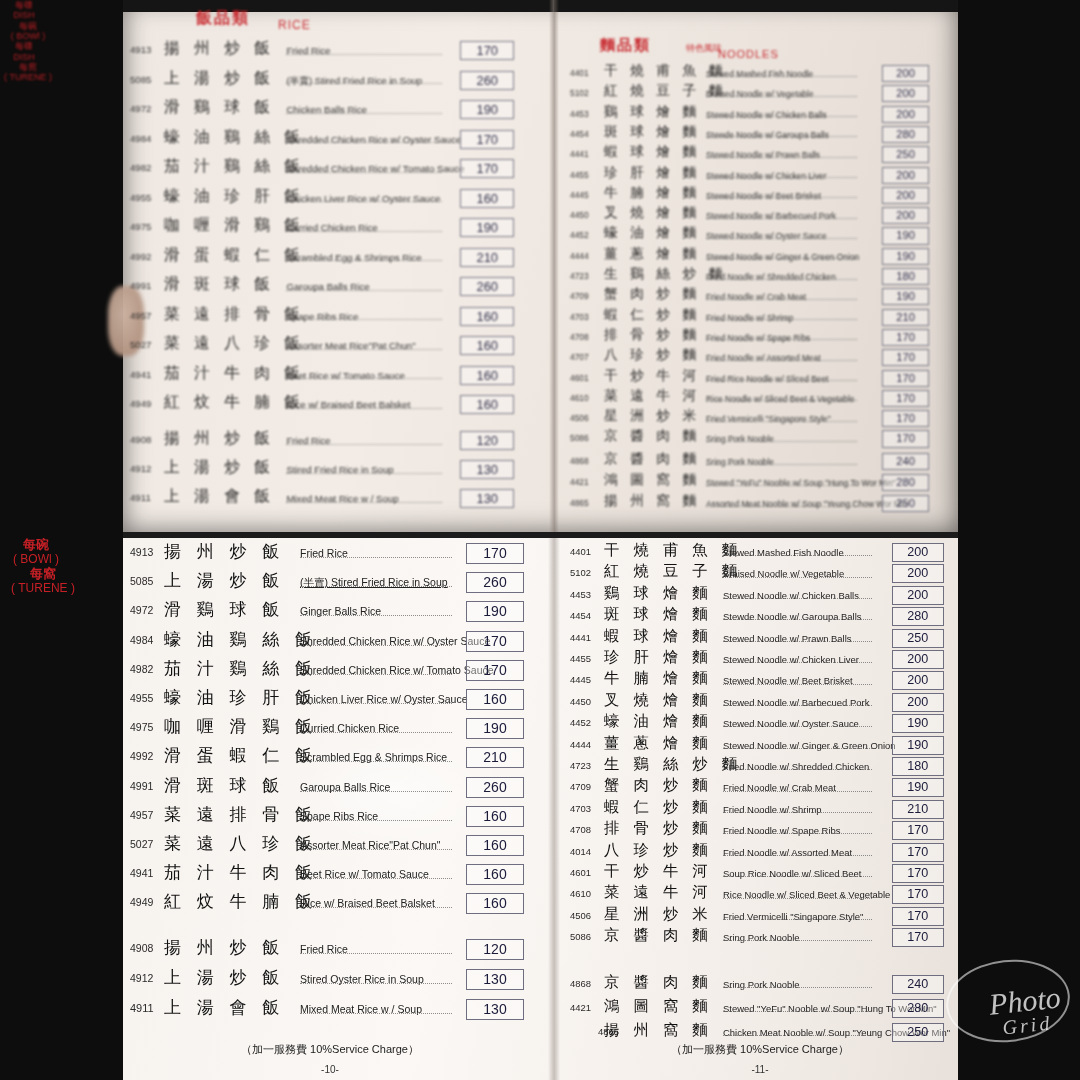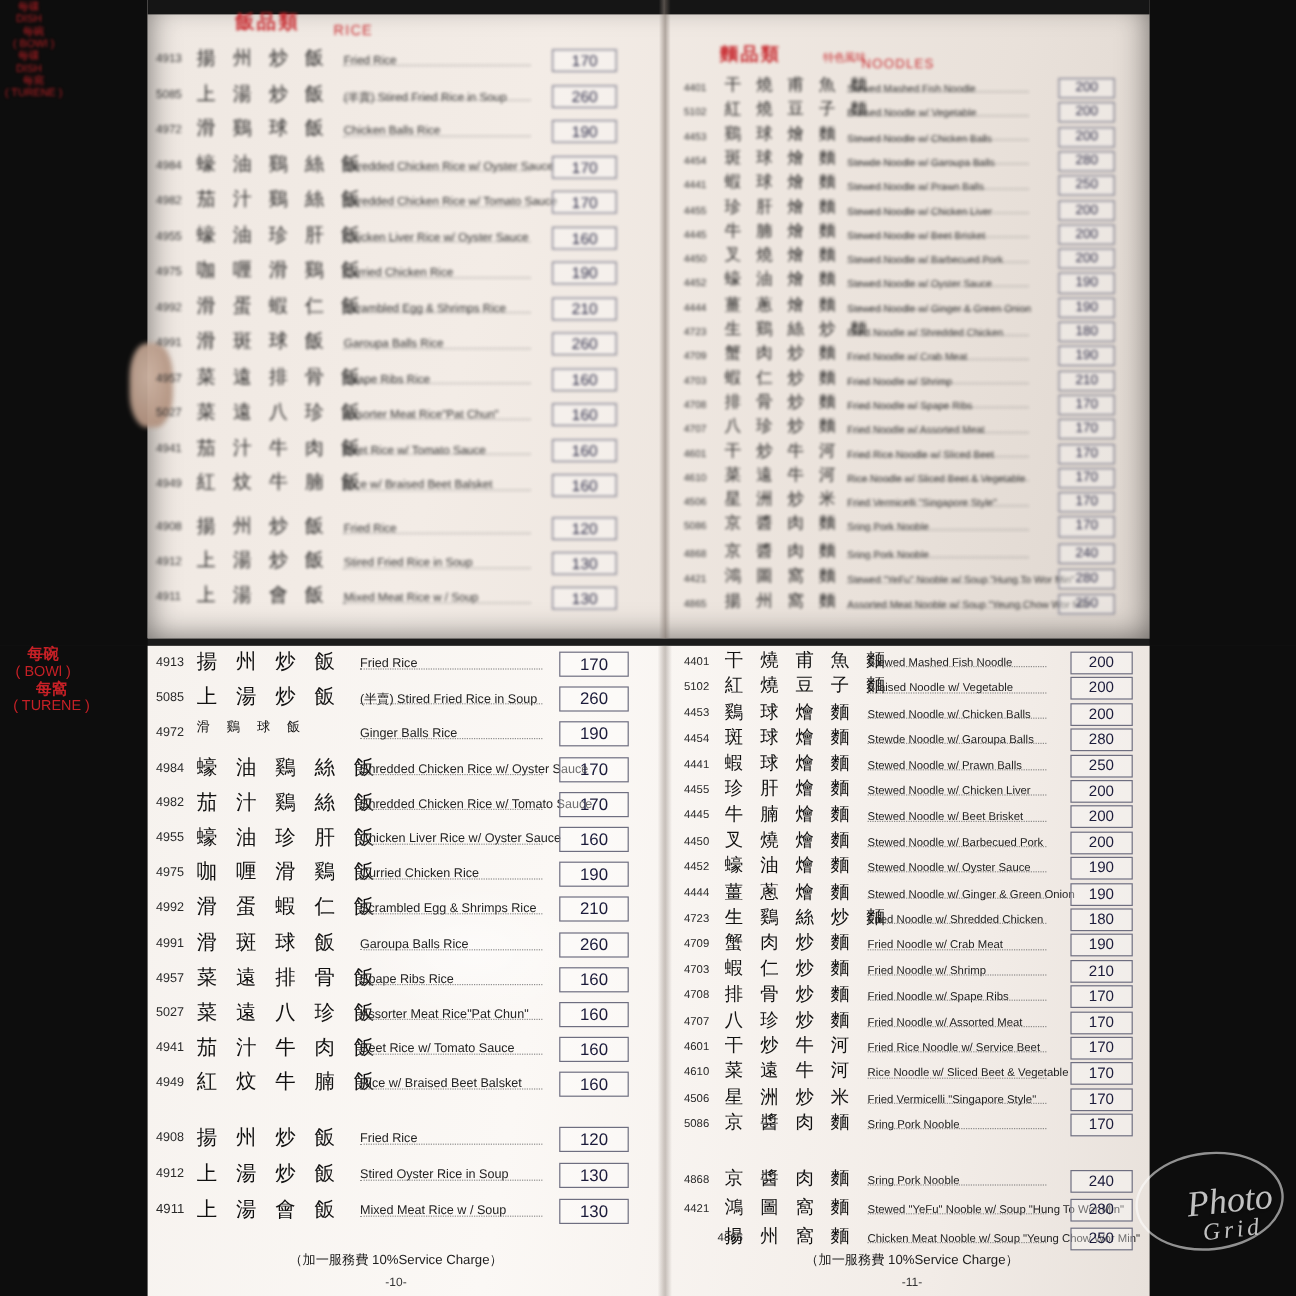--- a/index.html
+++ b/index.html
@@ -373,27 +373,27 @@
         <div class="row" style="top: 0px; height: 29.2px;">
           <span class="code" style="font-size: 10.5px;">4913</span>
           <span class="cn" style="font-size: 17px; letter-spacing: 5.5px;">揚 州 炒 飯</span>
           <span class="en" style="font-size: 10.5px; left: 170px;">Fried Rice</span>
           <span class="leader" style="left: 170px; top: 17px;"></span>
           <span class="price" style="font-size: 14px; width: 56px; height: 19px; line-height: 19px;">170</span>
         </div>
         <div class="row" style="top: 29.2px; height: 29.2px;">
           <span class="code" style="font-size: 10.5px;">5085</span>
           <span class="cn" style="font-size: 17px; letter-spacing: 5.5px;">上 湯 炒 飯</span>
-          <span class="en" style="font-size: 10.5px; left: 170px;">(半賣) Stired Fried Rice in Soup</span>
+          <span class="en" style="font-size: 10.5px; left: 170px; text-decoration: underline;">(半賣) Stired Fried Rice in Soup</span>
           <span class="leader" style="left: 170px; top: 17px;"></span>
           <span class="price" style="font-size: 14px; width: 56px; height: 19px; line-height: 19px;">260</span>
         </div>
         <div class="row" style="top: 58.4px; height: 29.2px;">
           <span class="code" style="font-size: 10.5px;">4972</span>
-          <span class="cn" style="font-size: 11px; letter-spacing: 5.5px; text-align: right;">滑 鷄 球 飯</span>
+          <span class="cn" style="font-size: 17px; letter-spacing: 5.5px; text-align: right;">滑 鷄 球 飯</span>
           <span class="en" style="font-size: 10.5px; left: 170px;">Ginger Balls Rice</span>
           <span class="leader" style="left: 170px; top: 17px;"></span>
           <span class="price" style="font-size: 14px; width: 56px; height: 19px; line-height: 19px;">190</span>
         </div>
         <div class="row" style="top: 87.6px; height: 29.2px;">
           <span class="code" style="font-size: 10.5px;">4984</span>
           <span class="cn" style="font-size: 17px; letter-spacing: 5.5px;">蠔 油 鷄 絲 飯</span>
           <span class="en" style="font-size: 10.5px; left: 170px;">Shredded Chicken Rice w/ Oyster Sauce</span>
           <span class="leader" style="left: 170px; top: 17px;"></span>
           <span class="price" style="font-size: 14px; width: 56px; height: 19px; line-height: 19px;">170</span>
@@ -585,30 +585,30 @@
           <span class="price" style="font-size: 12.6px; width: 50.4px; height: 17.1px; line-height: 17.1px;">210</span>
         </div>
         <div class="row" style="top: 278.2px; height: 21.4px;">
           <span class="code" style="font-size: 9.45px;">4708</span>
           <span class="cn" style="font-size: 15.3px; letter-spacing: 4.95px;">排 骨 炒 麵</span>
           <span class="en" style="font-size: 9.45px; left: 153px;">Fried Noodle w/ Spape Ribs</span>
           <span class="leader" style="left: 153px; top: 15.3px;"></span>
           <span class="price" style="font-size: 12.6px; width: 50.4px; height: 17.1px; line-height: 17.1px;">170</span>
         </div>
         <div class="row" style="top: 299.6px; height: 21.4px;">
-          <span class="code" style="font-size: 9.45px;">4707</span>
+          <span class="code" style="font-size: 9.45px;">4014</span>
           <span class="cn" style="font-size: 15.3px; letter-spacing: 4.95px;">八 珍 炒 麵</span>
           <span class="en" style="font-size: 9.45px; left: 153px;">Fried Noodle w/ Assorted Meat</span>
           <span class="leader" style="left: 153px; top: 15.3px;"></span>
           <span class="price" style="font-size: 12.6px; width: 50.4px; height: 17.1px; line-height: 17.1px;">170</span>
         </div>
         <div class="row" style="top: 321px; height: 21.4px;">
           <span class="code" style="font-size: 9.45px;">4601</span>
           <span class="cn" style="font-size: 15.3px; letter-spacing: 4.95px;">干 炒 牛 河</span>
-          <span class="en" style="font-size: 9.45px; left: 153px;">Fried Rice Noodle w/ Service Beet</span>
+          <span class="en" style="font-size: 9.45px; left: 153px;">Soup Rice Noodle w/ Sliced Beet</span>
           <span class="leader" style="left: 153px; top: 15.3px;"></span>
           <span class="price" style="font-size: 12.6px; width: 50.4px; height: 17.1px; line-height: 17.1px;">170</span>
         </div>
         <div class="row" style="top: 342.4px; height: 21.4px;">
           <span class="code" style="font-size: 9.45px;">4610</span>
           <span class="cn" style="font-size: 15.3px; letter-spacing: 4.95px;">菜 遠 牛 河</span>
           <span class="en" style="font-size: 9.45px; left: 153px;">Rice Noodle w/ Sliced Beet &amp; Vegetable</span>
           <span class="leader" style="left: 153px; top: 15.3px;"></span>
           <span class="price" style="font-size: 12.6px; width: 50.4px; height: 17.1px; line-height: 17.1px;">170</span>
         </div>

